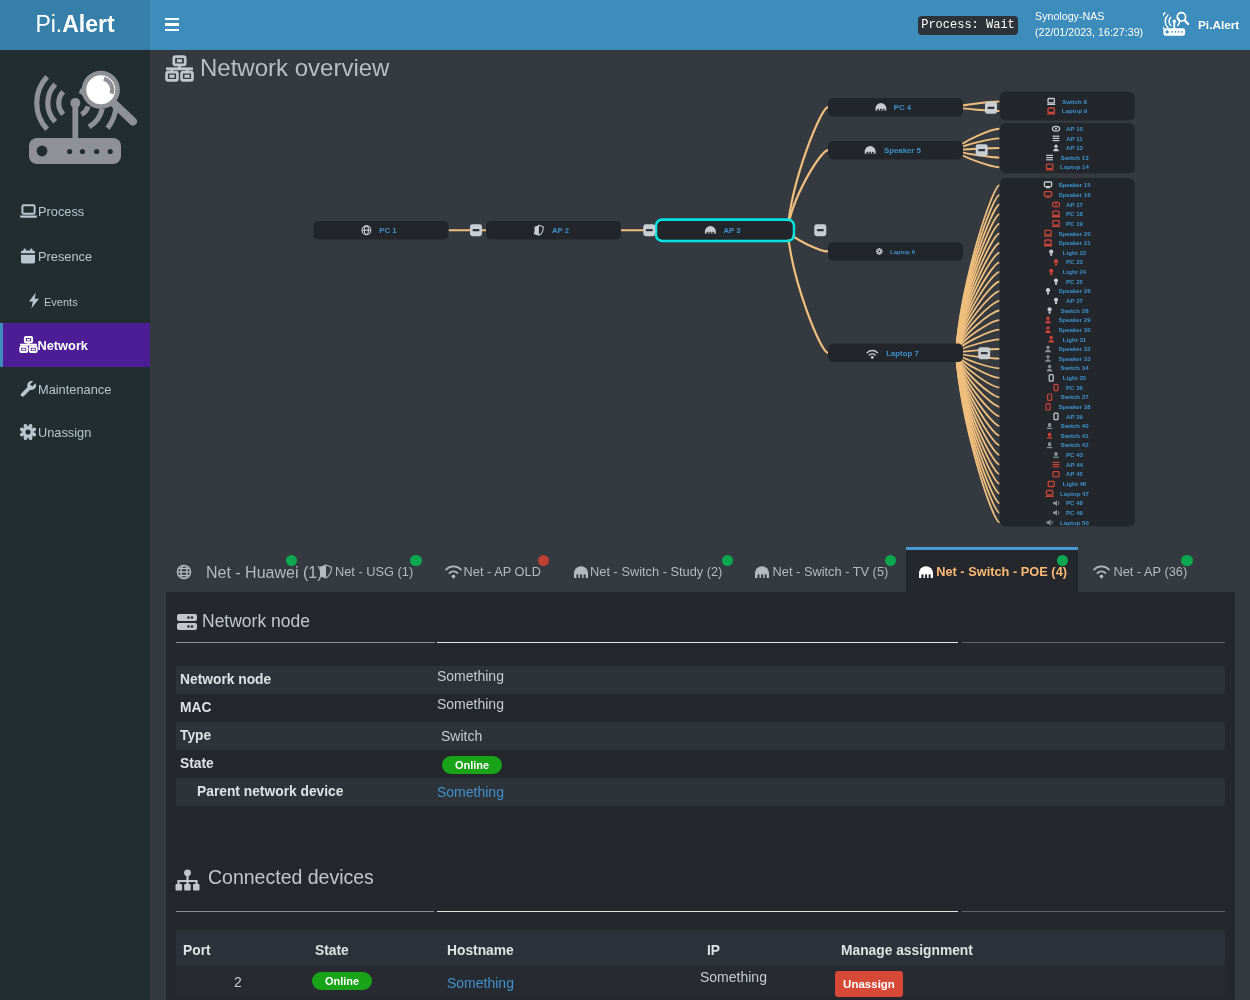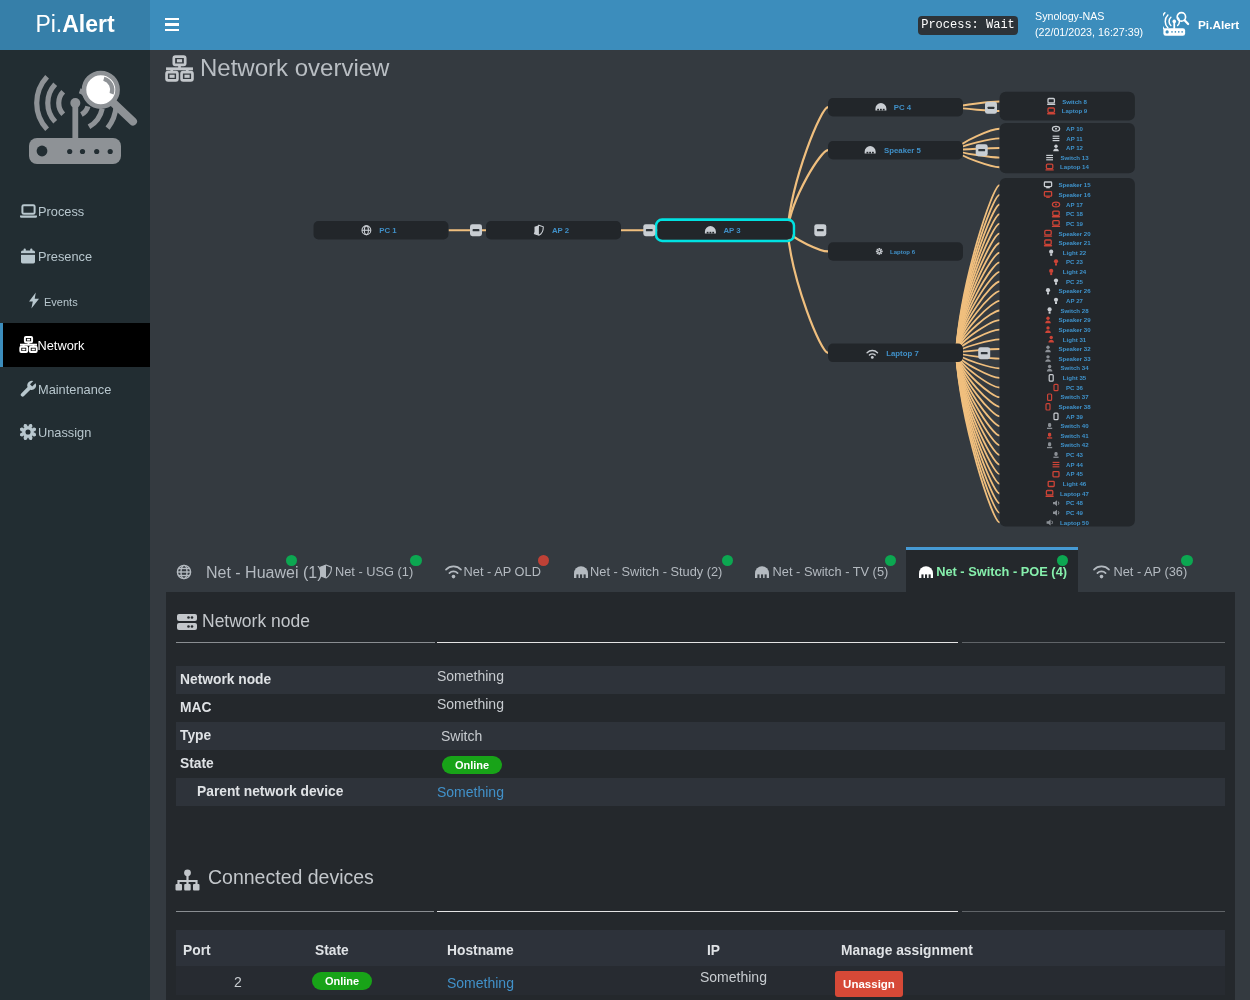--- a/index.html
+++ b/index.html
@@ -66,21 +66,21 @@
         </svg></span><span style="vertical-align:3px">Process</span></div>
   <div style="height:44px;padding:13px 0 0 20px;color:#b8c7ce;font-size:12.8px"><span style="display:inline-block;width:18px"><svg width="16" height="16" viewBox="0 0 16 16">
           <rect x="1" y="2.4" width="14" height="13" rx="1.6" fill="#b8c7ce"></rect>
           <rect x="3.6" y="0.6" width="2.2" height="3.6" rx="1" fill="#b8c7ce"></rect>
           <rect x="10.2" y="0.6" width="2.2" height="3.6" rx="1" fill="#b8c7ce"></rect>
           <rect x="1" y="5.2" width="14" height="1.6" fill="#222d32"></rect>
         </svg></span><span style="vertical-align:3px">Presence</span></div>
   <div style="height:44px;padding:13px 0 0 28px;color:#b8c7ce;font-size:11px"><span style="display:inline-block;width:16px"><svg width="12" height="17" viewBox="0 0 12 17">
           <path d="M7.8 0.5 L1 9.5 H4.8 L3.4 16.5 L11 6.8 H6.7 Z" fill="#b8c7ce"></path>
         </svg></span><span style="vertical-align:3px">Events</span></div>
-  <div style="height:44px;padding:13px 0 0 15.5px;color:#fff;font-size:12.8px;font-weight:normal;background:#000000;border-left:3.5px solid #3c8dbc"><span style="display:inline-block;width:19px"><svg width="19" height="17" viewBox="0 0 28 26" fill="none">
+  <div style="height:44px;padding:13px 0 0 15.5px;color:#fff;font-size:12.8px;font-weight:bold;background:#4c1d95;border-left:3.5px solid #3c8dbc"><span style="display:inline-block;width:19px"><svg width="19" height="17" viewBox="0 0 28 26" fill="none">
           <rect x="8.5" y="1.5" width="11" height="8" rx="1.5" stroke="#fff" stroke-width="3"></rect>
           <rect x="11.5" y="4.2" width="5" height="2.8" fill="#fff"></rect>
           <line x1="14" y1="9" x2="14" y2="13" stroke="#fff" stroke-width="3"></line>
           <line x1="1" y1="13.3" x2="27" y2="13.3" stroke="#fff" stroke-width="3"></line>
           <line x1="6.5" y1="13" x2="6.5" y2="17" stroke="#fff" stroke-width="3"></line>
           <line x1="21.5" y1="13" x2="21.5" y2="17" stroke="#fff" stroke-width="3"></line>
           <rect x="1.5" y="16.5" width="10.5" height="8" rx="1.5" stroke="#fff" stroke-width="3"></rect>
           <rect x="4.3" y="19.2" width="5" height="2.8" fill="#fff"></rect>
           <rect x="16" y="16.5" width="10.5" height="8" rx="1.5" stroke="#fff" stroke-width="3"></rect>
           <rect x="18.8" y="19.2" width="5" height="2.8" fill="#fff"></rect>
@@ -401,21 +401,21 @@
 <div style="position:absolute;left:721.9px;top:554.6px;width:11.2px;height:11.2px;border-radius:50%;background:#0ca751"></div>
 <div style="position:absolute;left:772.6px;top:563.5px;font-size:12.8px;color:#b4bac0;white-space:nowrap">Net - Switch - TV (5)</div>
 <div style="position:absolute;left:753.7px;top:563px"><svg width="16" height="14" viewBox="0 0 16 14" style="vertical-align:-2px">
       <path d="M1 13 L1 8.6 A 7 7.4 0 0 1 15 8.6 L15 13 Z" fill="#b4bac0"></path>
       <rect x="3.4" y="9.4" width="2.1" height="3.6" fill="#343a40"></rect>
       <rect x="7" y="9.4" width="2.1" height="3.6" fill="#343a40"></rect>
       <rect x="10.6" y="9.4" width="2.1" height="3.6" fill="#343a40"></rect>
     </svg></div>
 <div style="position:absolute;left:885.1px;top:554.6px;width:11.2px;height:11.2px;border-radius:50%;background:#0ca751"></div>
 <div style="position:absolute;left:905.5px;top:547px;width:172px;height:45px;background:#24282c;border-top:3px solid #469ad4"></div>
-<div style="position:absolute;left:936.2px;top:563.5px;font-size:12.8px;font-weight:bold;color:#86efac;white-space:nowrap">Net - Switch - POE (4)</div>
+<div style="position:absolute;left:936.2px;top:563.5px;font-size:12.8px;font-weight:bold;color:#fdba74;white-space:nowrap">Net - Switch - POE (4)</div>
 <div style="position:absolute;left:917.8px;top:563px"><svg width="16" height="14" viewBox="0 0 16 14" style="vertical-align:-2px">
       <path d="M1 13 L1 8.6 A 7 7.4 0 0 1 15 8.6 L15 13 Z" fill="#fff"></path>
       <rect x="3.4" y="9.4" width="2.1" height="3.6" fill="#24282c"></rect>
       <rect x="7" y="9.4" width="2.1" height="3.6" fill="#24282c"></rect>
       <rect x="10.6" y="9.4" width="2.1" height="3.6" fill="#24282c"></rect>
     </svg></div>
 <div style="position:absolute;left:1056.7px;top:554.6px;width:11.2px;height:11.2px;border-radius:50%;background:#0ca751"></div>
 <div style="position:absolute;left:1113.5px;top:563.5px;font-size:12.8px;color:#b4bac0;white-space:nowrap">Net - AP (36)</div>
 <div style="position:absolute;left:1091.6px;top:563px"><svg width="19" height="15" viewBox="0 0 19 15" style="vertical-align:-2px">
       <g stroke="#b4bac0" fill="none" stroke-width="1.7" stroke-linecap="round">

